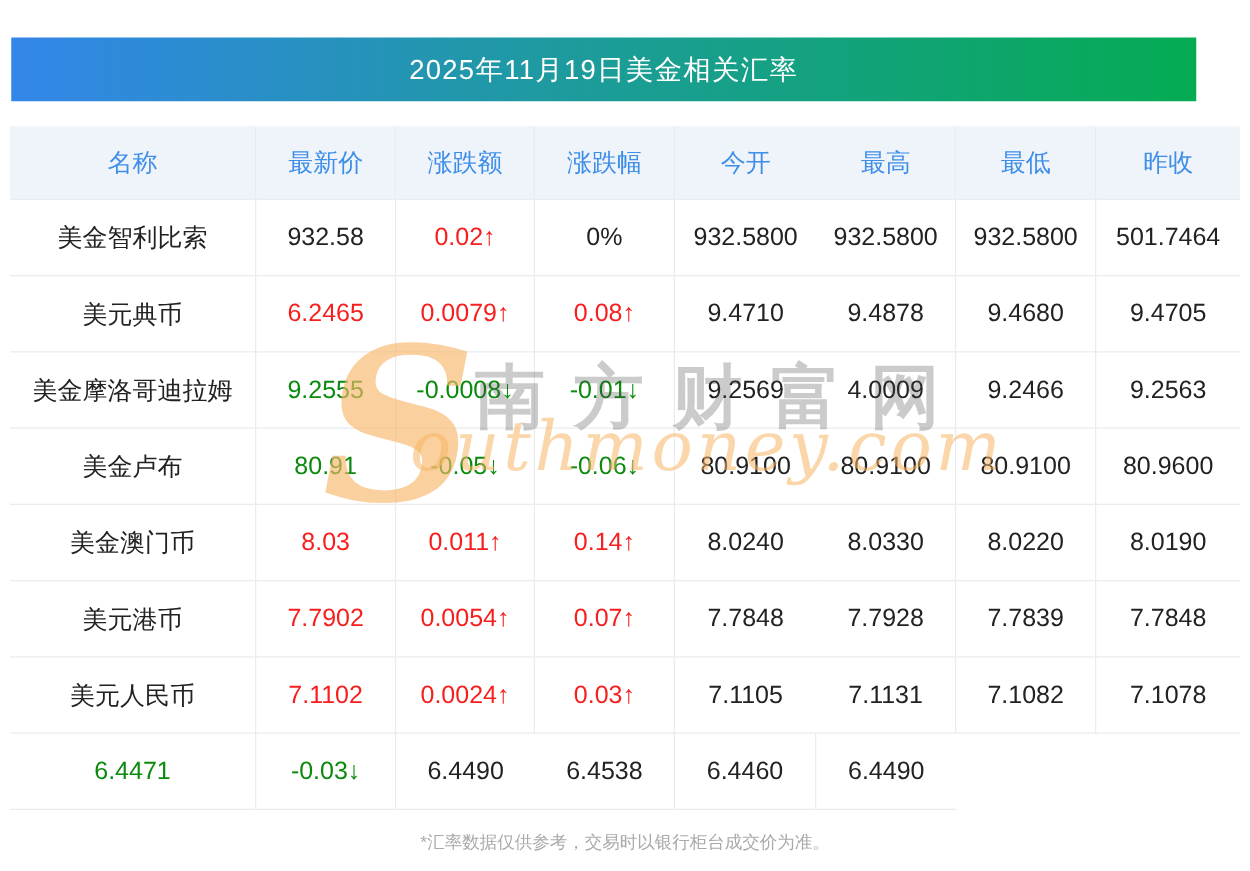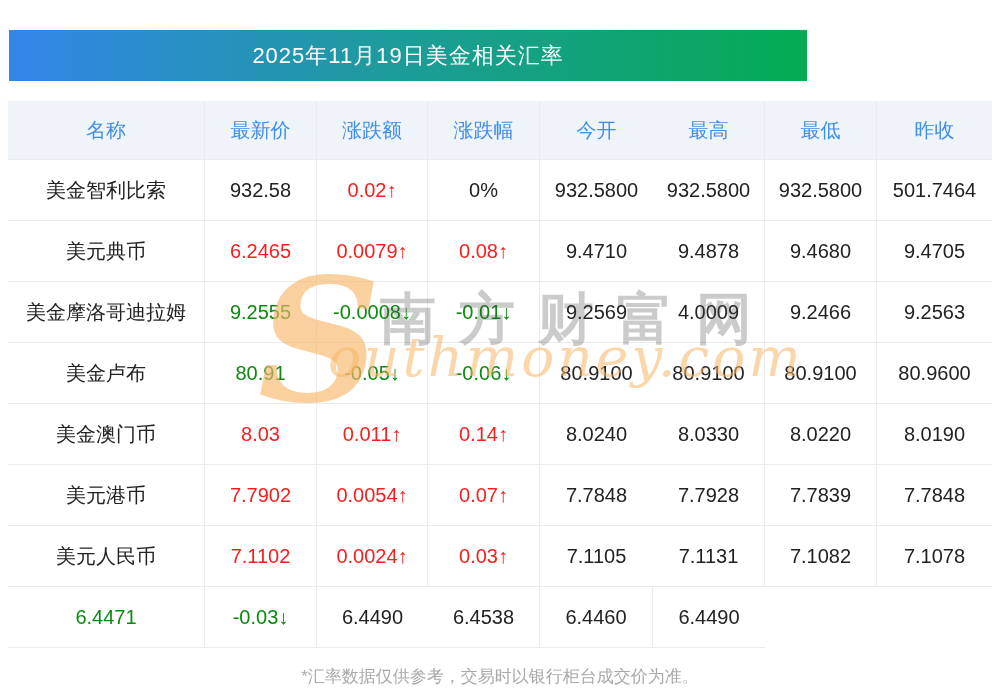--- a/index.html
+++ b/index.html
@@ -11,21 +11,21 @@
     --line:#e9ebee;
     --g1:#3386e9;
     --g2:#1b9d95;
     --g3:#05ab53;
   }
   html,body{margin:0;padding:0;background:#ffffff;}
   body{font-family:"Liberation Sans","DejaVu Sans",sans-serif;}
   .page{position:relative;width:1000px;height:697px;background:#fff;overflow:hidden;}
 
   .banner{
-    margin:30px 0 0 9px;width:798px;height:51px;
+    margin:30px 0 0 9px;width:948px;height:51px;
     background:linear-gradient(90deg,var(--g1) 0%,var(--g2) 52%,var(--g3) 100%);
     display:flex;align-items:center;justify-content:center;
     color:#ffffff;font-size:22px;letter-spacing:1px;
   }
 
   .grid{
     margin-left:8px;width:984px;
     display:grid;
     grid-template-columns:197px 112px 111px 112px 113px 112px 112px 115px;
   }
@@ -52,21 +52,21 @@
     font-size:56px;line-height:1;letter-spacing:23px;color:rgba(70,70,70,0.28);
   }
   .wm-en{
     position:absolute;left:328px;top:330px;
     font-family:"DejaVu Serif","Liberation Serif",serif;font-style:italic;
     font-size:55px;line-height:1;letter-spacing:3px;color:rgba(246,180,100,0.55);
   }
 
   .footer{
     width:1000px;margin-top:17px;text-align:center;
-    font-size:17px;color:#a9a9a9;
+    font-size:14px;color:#a9a9a9;
   }
 </style>
 </head>
 <body>
 
 <div class="page">
 
   <div class="banner">
     <span>2025年11月19日美金相关汇率</span>
   </div>

